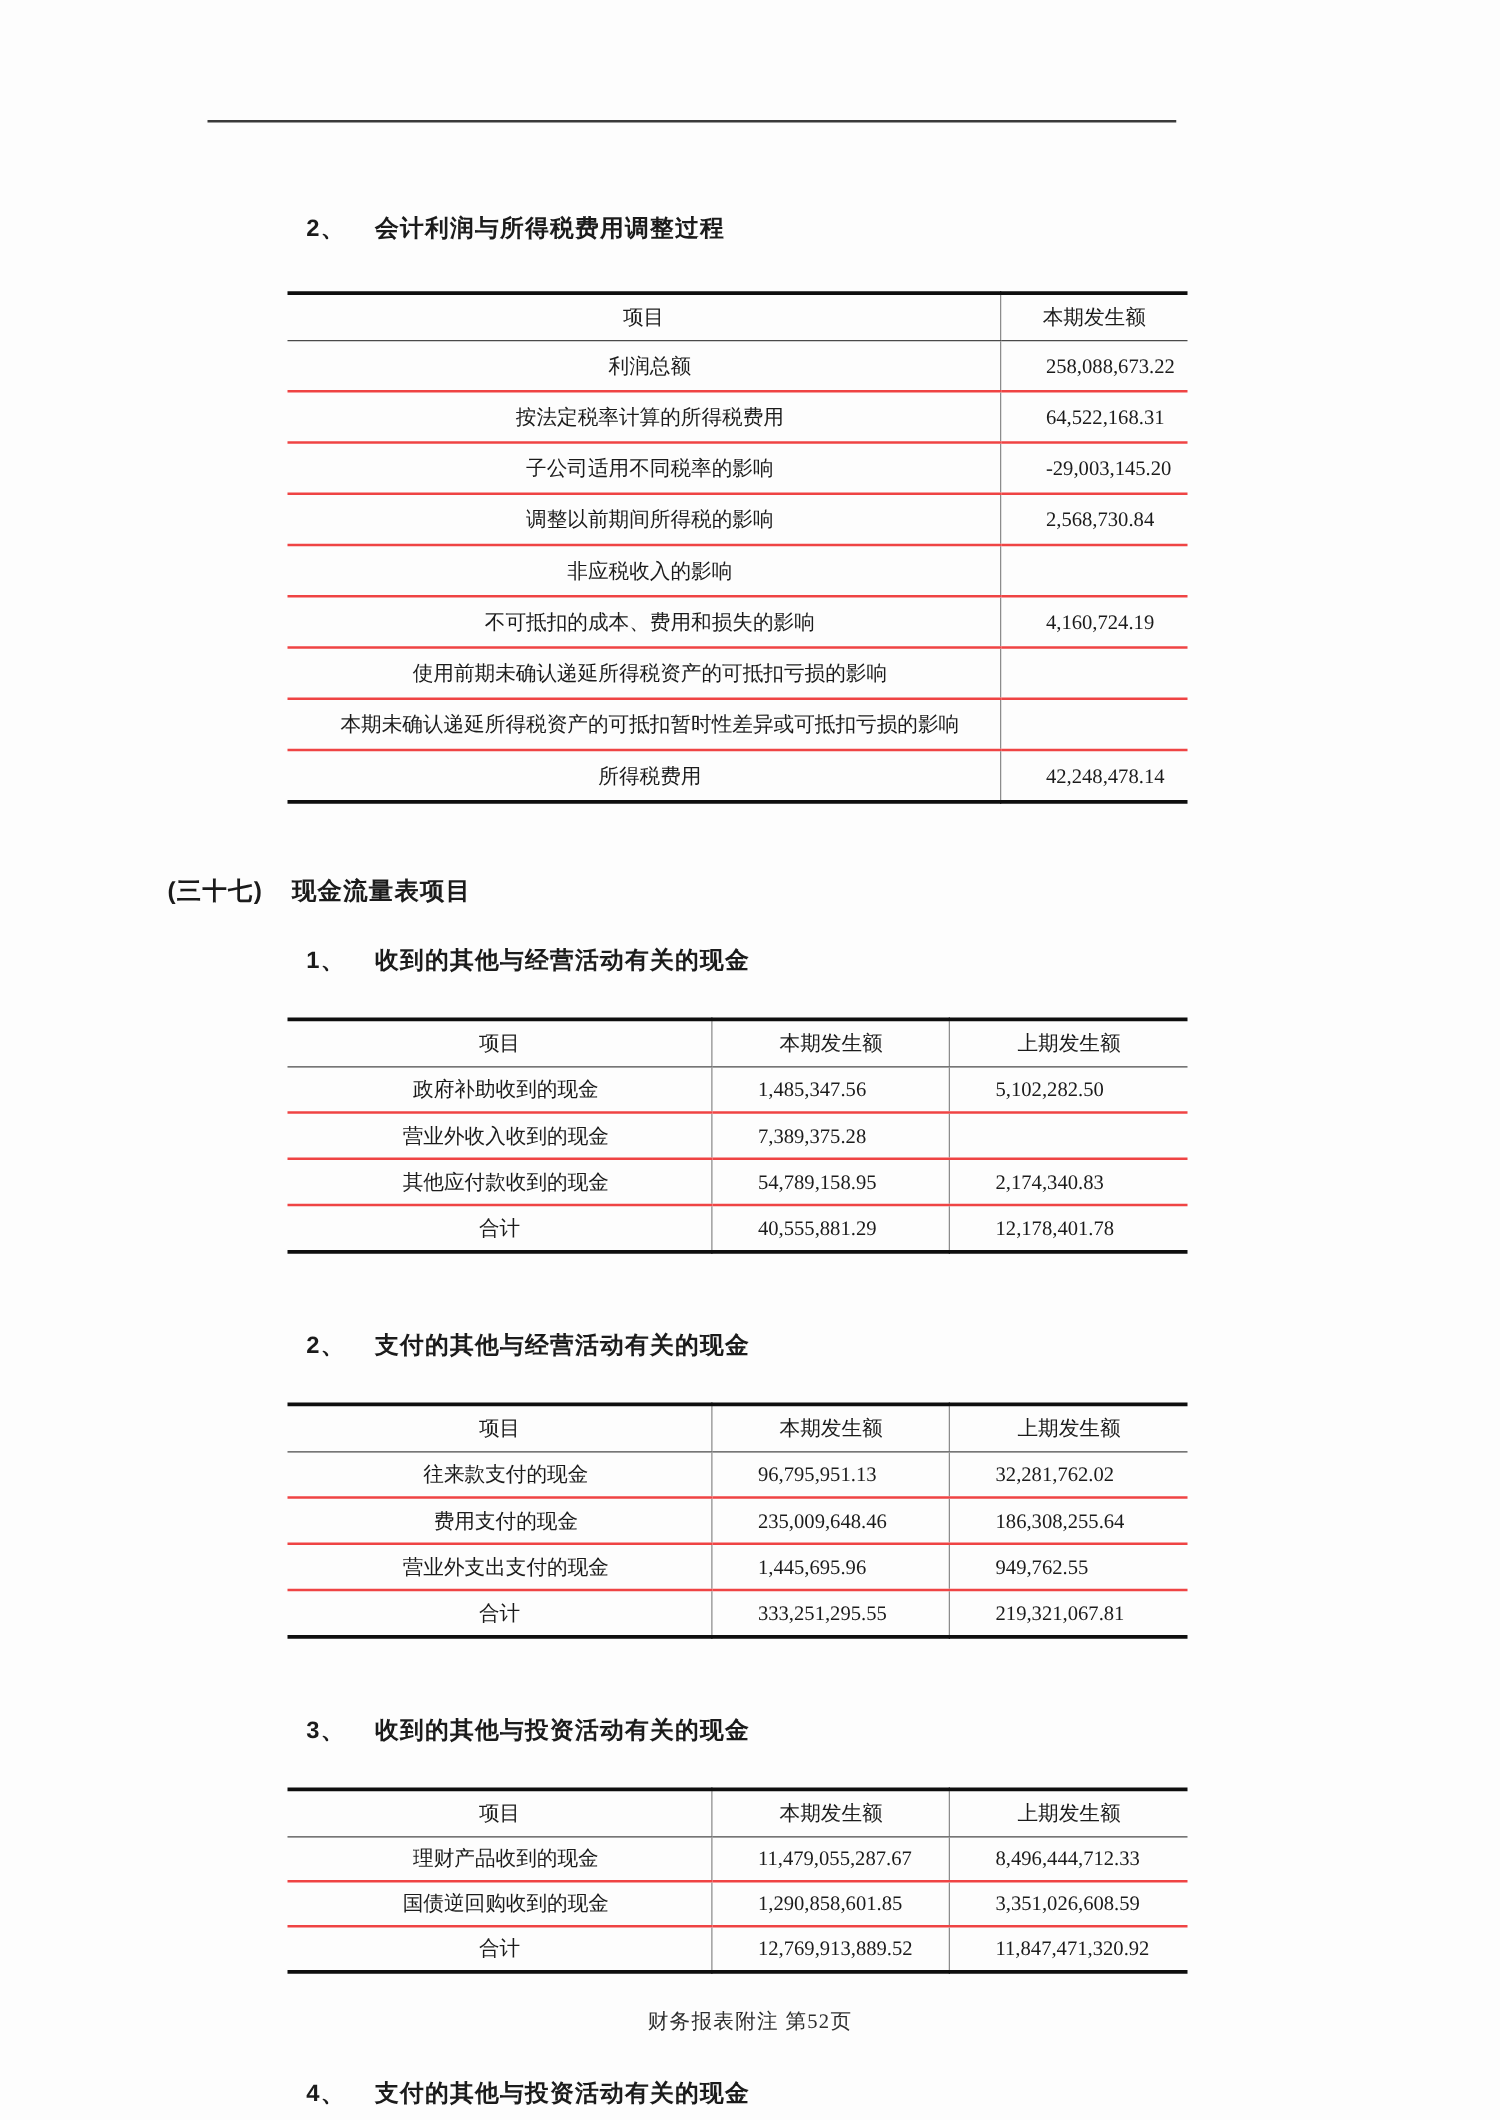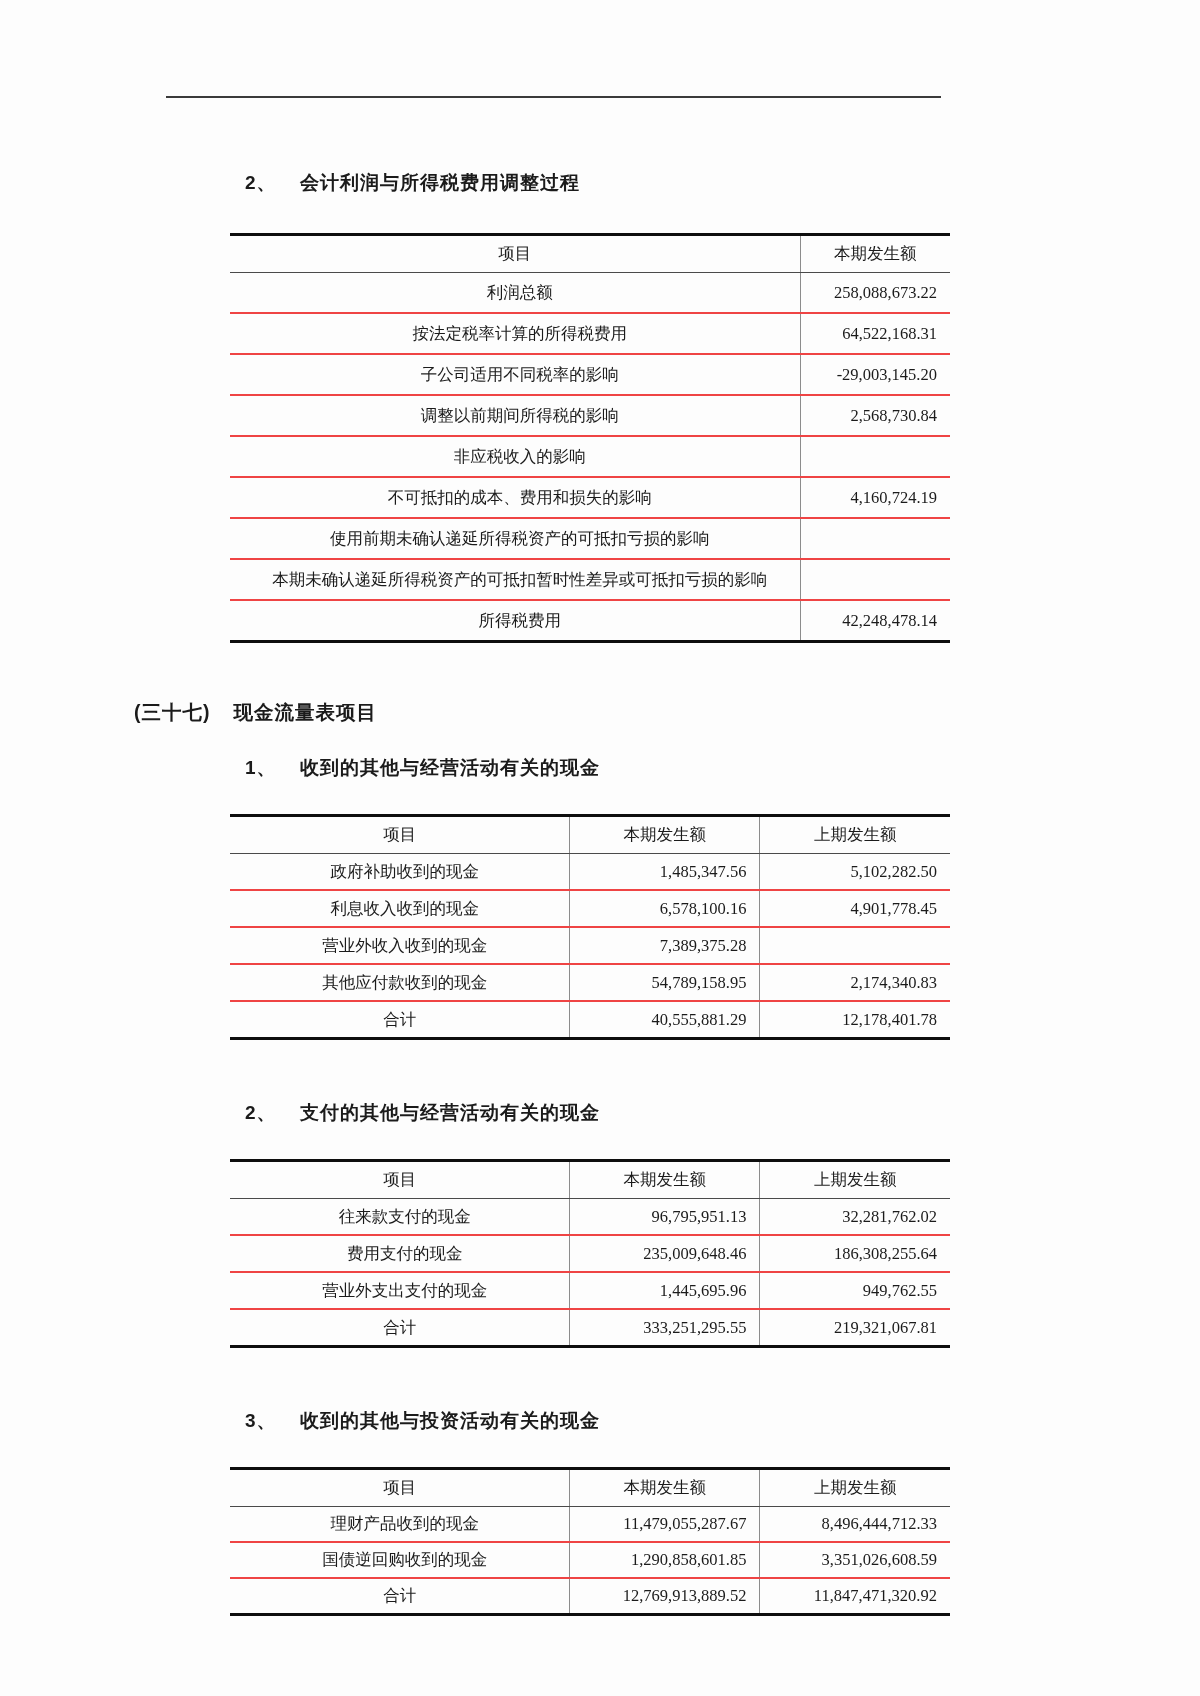--- a/index.html
+++ b/index.html
@@ -42,21 +42,21 @@
   }
   table.tbl th{
     font-weight:400;text-align:center;vertical-align:middle;
     height:36px;border-bottom:1px solid #4a4a4a;padding:0;
     font-size:16.5px;
   }
   table.tbl td{vertical-align:middle;padding:0;}
   table.tbl tbody tr:not(:first-child) td{border-top:2px solid #ef4444;}
   table.tbl .v-div{border-left:1px solid #8c8c8c;}
   table.tbl td.c-label{text-align:center;padding-left:10px;}
-  table.tbl td.c-current,table.tbl td.c-prior{text-align:right;padding-right:13px;}
+  table.tbl td.c-current,table.tbl td.c-prior{text-align:left;padding-right:13px;padding-left:36px;}
   table.tbl tr.total-row td.c-label{text-align:center;padding-left:0;}
   .tbl-a td{height:39px;}
   .tbl-b td{height:35px;}
   .tbl-c td{height:35px;}
   .tbl-d td{height:34px;}
 
   .gap-a{height:14px;}        
   .gap-b{height:56px;}        
   .gap-c{height:29px;}        
   .gap-d{height:10px;}        
@@ -162,25 +162,20 @@
           <th class="v-div">上期发生额</th>
         </tr>
       </thead>
       <tbody>
           <tr>
             <td class="c-label">政府补助收到的现金</td>
             <td class="c-current v-div">1,485,347.56</td>
             <td class="c-prior v-div">5,102,282.50</td>
           </tr>
           <tr>
-            <td class="c-label">利息收入收到的现金</td>
-            <td class="c-current v-div">6,578,100.16</td>
-            <td class="c-prior v-div">4,901,778.45</td>
-          </tr>
-          <tr>
             <td class="c-label">营业外收入收到的现金</td>
             <td class="c-current v-div">7,389,375.28</td>
             <td class="c-prior v-div"></td>
           </tr>
           <tr>
             <td class="c-label">其他应付款收到的现金</td>
             <td class="c-current v-div">54,789,158.95</td>
             <td class="c-prior v-div">2,174,340.83</td>
           </tr>
           <tr class="total-row">
@@ -278,14 +273,15 @@
 
     <div class="gap-f"></div>
 
     <div class="num-heading">
       <span class="h-no">4、</span>
       <span class="h-title">支付的其他与投资活动有关的现金</span>
     </div>
 
   </div>
 
+  <div class="footer">财务报表附注 第52页</div>
 
 </div>
 
 </body></html>

